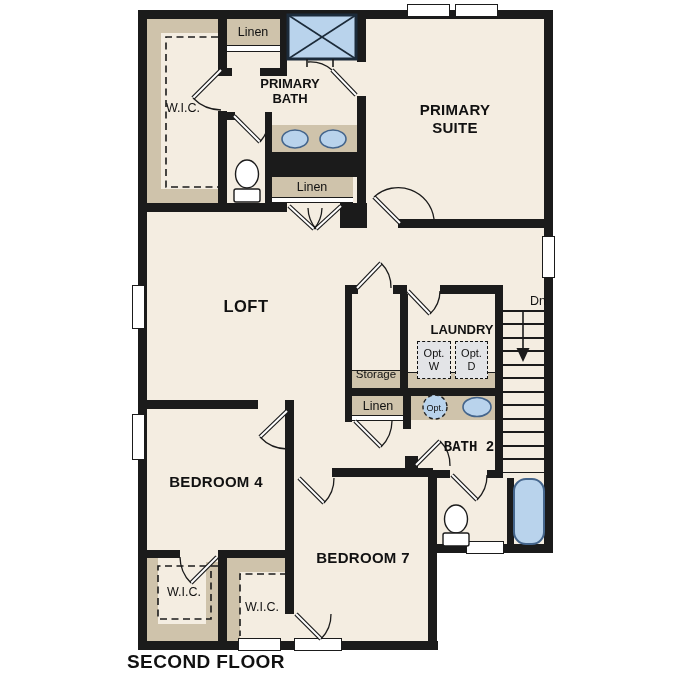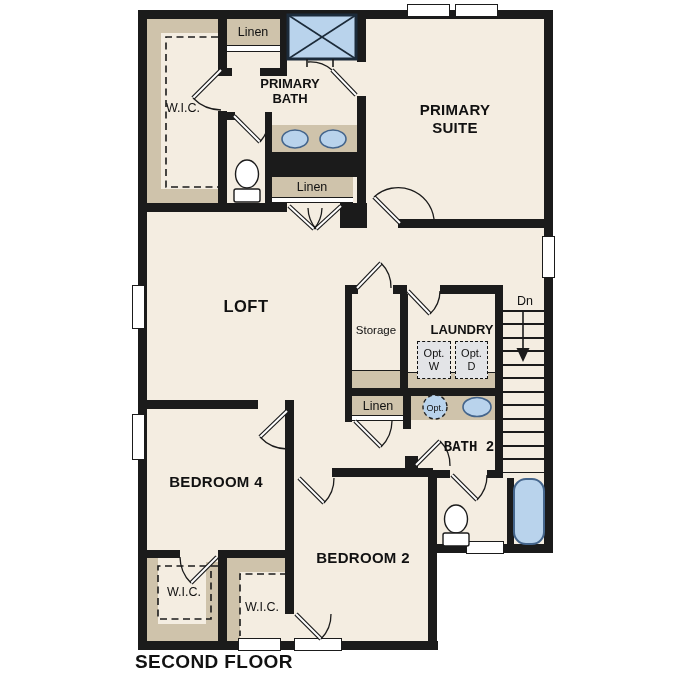--- a/index.html
+++ b/index.html
@@ -11,21 +11,21 @@
   .blk{position:absolute;background:#1b1b1b;}
   .shelf-strip{position:absolute;background:#ffffff;border-top:1.4px solid #1b1b1b;border-bottom:1.4px solid #1b1b1b;box-sizing:border-box;}
   .win{position:absolute;background:#ffffff;border:1.5px solid #1b1b1b;box-sizing:border-box;}
   .opt-box{position:absolute;background:#e3e4e7;border:1.6px dashed #111;box-sizing:border-box;
            display:flex;align-items:center;justify-content:center;text-align:center;
            font-size:11px;line-height:1.15;color:#111;white-space:pre-line;}
   .stairs{position:absolute;background:repeating-linear-gradient(to bottom,#1b1b1b 0px,#1b1b1b 1.6px,transparent 1.6px,transparent 13.5px);}
   .lbl{position:absolute;transform:translate(-50%,-50%);color:#111;white-space:pre-line;text-align:center;line-height:1.18;}
   .b{font-weight:bold;}
   .s12{font-size:12.5px;}
-  .s11{font-size:11.5px;}
+  .s11{font-size:11.5px;margin-top:44px;}
   .s13{font-size:13px;}
   .s14{font-size:14px;}
   .s15{font-size:15px;letter-spacing:0.3px;}
   .s16{font-size:16.5px;letter-spacing:0.5px;}
   .title{position:absolute;font-weight:bold;font-size:19px;letter-spacing:0.4px;color:#111;}
   svg{position:absolute;left:0;top:0;}
 </style>
 </head>
 <body>
 
@@ -239,22 +239,22 @@
   <span class="lbl b s13" style="left:290px;top:91px;">PRIMARY
 BATH</span>
   <span class="lbl s12" style="left:183px;top:108px;">W.I.C.</span>
   <span class="lbl s12" style="left:253px;top:32px;">Linen</span>
   <span class="lbl s12" style="left:312px;top:187px;">Linen</span>
   <span class="lbl b s15" style="left:455px;top:119px;">PRIMARY
 SUITE</span>
   <span class="lbl b s16" style="left:246px;top:307px;">LOFT</span>
   <span class="lbl s11" style="left:376px;top:331px;">Storage</span>
   <span class="lbl b s13" style="left:450px;top:330px;margin-left:12px;">LAUNDRY</span>
-  <span class="lbl s12" style="left:525px;top:301px;">Dn</span>
+  <span class="lbl s12" style="left:538px;top:301px;">Dn</span>
   <span class="lbl s12" style="left:378px;top:406px;">Linen</span>
   <span class="lbl b s14" style="left:469px;top:447px;font-family:Liberation Mono, monospace;">BATH 2</span>
   <span class="lbl b s15" style="left:216px;top:482px;">BEDROOM 4</span>
-  <span class="lbl b s15" style="left:363px;top:558px;">BEDROOM 2</span>
+  <span class="lbl b s15" style="left:363px;top:558px;">BEDROOM 7</span>
   <span class="lbl s12" style="left:184px;top:592px;">W.I.C.</span>
   <span class="lbl s12" style="left:262px;top:607px;">W.I.C.</span>
 
-  <span class="title" style="left:135px;top:651px;">SECOND FLOOR</span>
+  <span class="title" style="left:127px;top:651px;">SECOND FLOOR</span>
 </div>
 
 </body></html>

